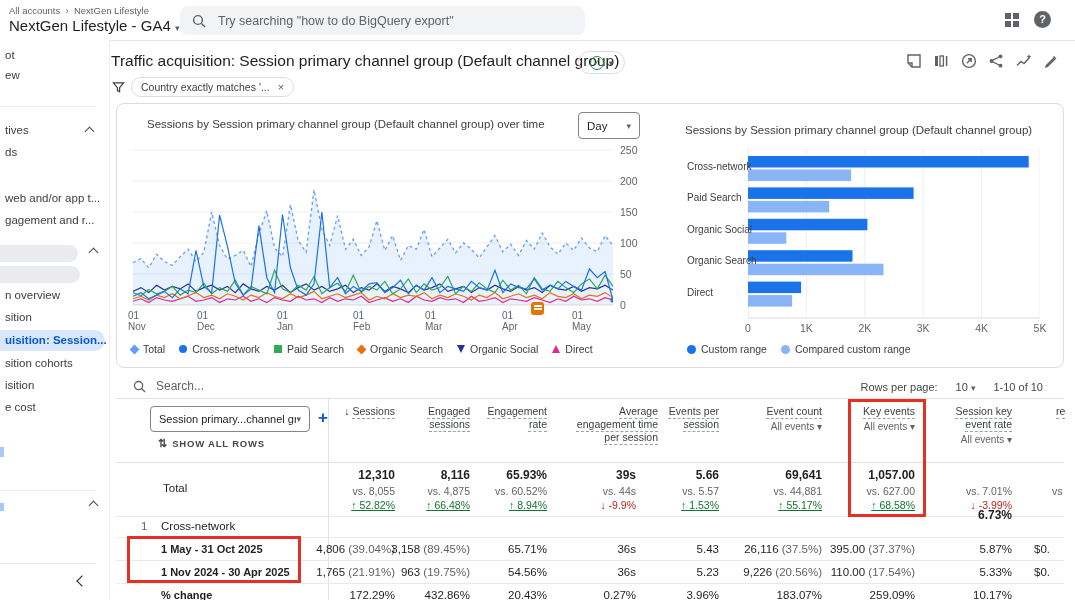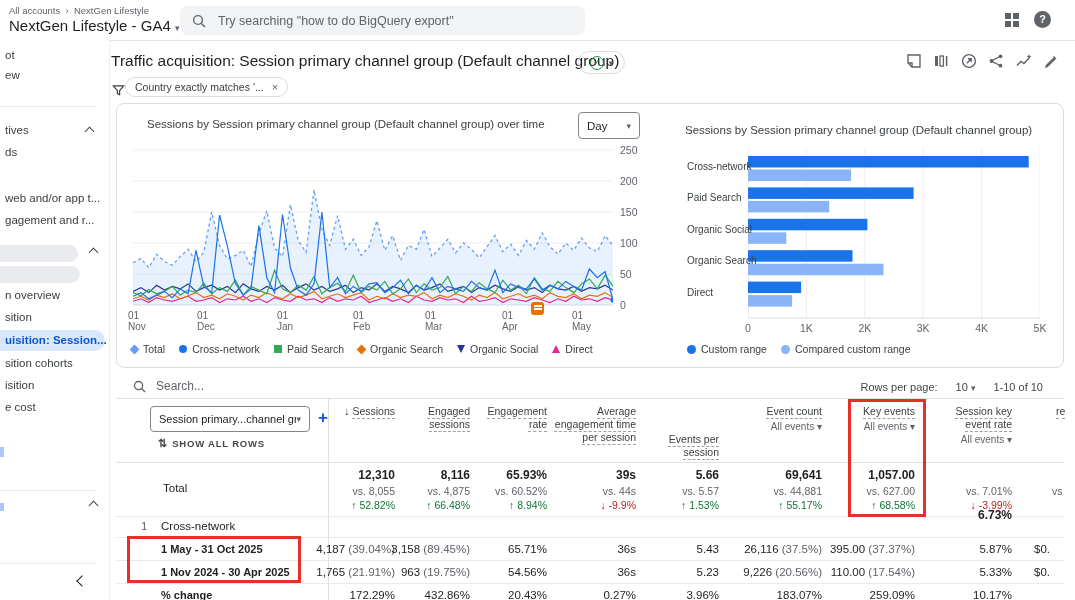--- a/index.html
+++ b/index.html
@@ -29,21 +29,21 @@
   .chev-up{transform:rotate(45deg);}
   .chev-left{transform:rotate(-45deg);}
   .gray-pill{position:absolute;left:0;background:#e9ebee;border-radius:0 9px 9px 0;height:17px;}
   .blue-frag{position:absolute;left:0;background:#a8c7fa;}
   
   #report-title{position:absolute;left:111px;top:52px;font-size:15.5px;color:#1f1f1f;}
   #title-badge{position:absolute;left:578px;top:51px;width:45px;height:21px;border:1px solid #dadce0;border-radius:12px;display:flex;align-items:center;justify-content:center;gap:5px;}
   .okcheck{width:12px;height:12px;border:1.4px solid #1e8e3e;border-radius:50%;color:#1e8e3e;font-size:8px;line-height:12px;text-align:center;font-weight:bold;}
   #rtoolbar{position:absolute;left:905px;top:52px;width:155px;display:flex;justify-content:space-between;}
   #rtoolbar .tb-ic{width:18px;height:18px;cursor:pointer;}
-  #filter-row{position:absolute;left:112px;top:77px;display:flex;align-items:flex-end;}
+  #filter-row{position:absolute;left:112px;top:77px;display:flex;align-items:center;gap:6px;}
   #filter-chip{height:18px;border:1px solid #dadce0;border-radius:10px;display:flex;align-items:center;gap:8px;padding:0 9px;font-size:10.5px;color:#3c4043;}
   #filter-chip .x{font-size:11px;color:#5f6368;}
   
   #chart-card{position:absolute;left:116px;top:103px;width:948px;height:265px;border:1px solid #dadce0;border-radius:8px;box-sizing:border-box;background:#fff;}
   .chart-title{position:absolute;font-size:11.5px;color:#3c4043;}
   #day-select{position:absolute;left:578px;top:112px;width:62px;height:27px;border:1px solid #80868b;border-radius:4px;box-sizing:border-box;font-size:11.5px;color:#1f1f1f;display:flex;align-items:center;justify-content:space-between;padding:0 8px;}
   .ytick{position:absolute;left:620px;font-size:10.5px;color:#5f6368;}
   .xlab{position:absolute;font-size:10px;color:#5f6368;line-height:11px;white-space:pre-line;}
   .xtick{position:absolute;font-size:10.5px;color:#5f6368;transform:translateX(-50%);}
   .bcat{position:absolute;left:687px;width:62px;font-size:10px;color:#3c4043;white-space:nowrap;}
@@ -67,21 +67,21 @@
   #dim-select{position:absolute;left:150px;top:406px;width:160px;height:26px;border:1px solid #80868b;border-radius:4px;box-sizing:border-box;font-size:11px;color:#1f1f1f;display:flex;align-items:center;justify-content:space-between;padding:0 8px;}
   #dim-add{position:absolute;left:318px;top:408px;font-size:17px;color:#0b57d0;font-weight:bold;}
   #show-all{position:absolute;left:158px;top:437px;font-size:9.5px;letter-spacing:.8px;color:#444746;font-weight:bold;display:flex;align-items:center;gap:5px;}
   .col-head{position:absolute;top:405px;font-size:10.5px;color:#3c4043;text-align:right;line-height:13px;}
   .hd-u{text-decoration:underline dashed;text-decoration-color:#9aa0a6;text-decoration-thickness:1px;text-underline-offset:3px;}
   .hd-sub{color:#5f6368;font-size:10px;margin-top:2px;}
   .row-label{position:absolute;font-size:11.5px;color:#1f1f1f;}
   .cell-val{position:absolute;text-align:right;font-size:12px;font-weight:bold;color:#1f1f1f;white-space:nowrap;}
   .cell-vs{position:absolute;text-align:right;font-size:10.5px;color:#5f6368;white-space:nowrap;}
   .cell-delta{position:absolute;text-align:right;font-size:10.5px;white-space:nowrap;}
-  .up{color:#137333;} .down{color:#c5221f;}
+  .up{color:#137333;text-decoration:underline;} .down{color:#c5221f;}
   .cell-row{position:absolute;text-align:right;font-size:11.5px;color:#1f1f1f;white-space:nowrap;}
   .share{color:#5f6368;}
   .redbox{position:absolute;border:3px solid #e53125;z-index:50;pointer-events:none;}
   svg{display:block;}
 </style>
 </head>
 <body>
 
 <div id="page">
 
@@ -343,22 +343,22 @@
     <div class="xtick" style="left: 981.6px; top: 322px;">4K</div>
     <div class="xtick" style="left: 1040px; top: 322px;">5K</div>
     <div class="bcat" style="top: 161px;">Cross-network</div>
     <div class="bcat" style="top: 192.4px;">Paid Search</div>
     <div class="bcat" style="top: 223.8px;">Organic Social</div>
     <div class="bcat" style="top: 255.2px;">Organic Search</div>
     <div class="bcat" style="top: 286.6px;">Direct</div>
     <div class="col-head" style="right: 680px; width: 60px;"><span>↓ </span><span class="hd-u">Sessions</span></div>
     <div class="col-head" style="right: 605px; width: 62px;"><span class="hd-u">Engaged sessions</span></div>
     <div class="col-head" style="right: 528px; width: 72px;"><span class="hd-u">Engagement rate</span></div>
-    <div class="col-head" style="right: 439px; width: 82px; margin-left: 7px;"><span class="hd-u">Average engagement time per session</span></div>
-    <div class="col-head" style="right: 356px; width: 52px; margin-top: 28px;"><span class="hd-u">Events per session</span></div>
+    <div class="col-head" style="right: 417px; width: 82px; margin-left: 7px;"><span class="hd-u">Average engagement time per session</span></div>
+    <div class="col-head" style="right: 356px; width: 52px;"><span class="hd-u">Events per session</span></div>
     <div class="col-head" style="right: 253px; width: 72px;"><span class="hd-u">Event count</span><div class="hd-sub">All events ▾</div></div>
     <div class="col-head" style="right: 160px; width: 72px;"><span class="hd-u">Key events</span><div class="hd-sub">All events ▾</div></div>
     <div class="col-head" style="right: 63px; width: 84px;"><span class="hd-u">Session key event rate</span><div class="hd-sub">All events ▾</div></div>
     <div class="col-head" style="left: 1056px; text-align: left;"><span class="hd-u">re</span></div>
     <div class="cell-val" style="right: 680px; top: 468px;">12,310</div>
     <div class="cell-vs" style="right: 680px; top: 485px;">vs. 8,055</div>
     <div class="cell-delta up" style="right: 680px; top: 499px;">↑ 52.82%</div>
     <div class="cell-val" style="right: 605px; top: 468px;">8,116</div>
     <div class="cell-vs" style="right: 605px; top: 485px;">vs. 4,875</div>
     <div class="cell-delta up" style="right: 605px; top: 499px;">↑ 66.48%</div>
@@ -374,21 +374,21 @@
     <div class="cell-val" style="right: 253px; top: 468px;">69,641</div>
     <div class="cell-vs" style="right: 253px; top: 485px;">vs. 44,881</div>
     <div class="cell-delta up" style="right: 253px; top: 499px;">↑ 55.17%</div>
     <div class="cell-val" style="right: 160px; top: 468px;">1,057.00</div>
     <div class="cell-vs" style="right: 160px; top: 485px;">vs. 627.00</div>
     <div class="cell-delta up" style="right: 160px; top: 499px;">↑ 68.58%</div>
     <div class="cell-val" style="right: 63px; top: 468px; margin-top: 40px;">6.73%</div>
     <div class="cell-vs" style="right: 63px; top: 485px;">vs. 7.01%</div>
     <div class="cell-delta down" style="right: 63px; top: 499px;">↓ -3.99%</div>
     <div class="cell-vs" style="left: 1052px; top: 485px; text-align: left;">vs</div>
-    <div class="cell-row" style="right: 680px; top: 543px;"><span>4,187</span><span class="share"> (39.04%)</span></div>
+    <div class="cell-row" style="right: 680px; top: 543px;"><span>4,806</span><span class="share"> (39.04%)</span></div>
     <div class="cell-row" style="right: 605px; top: 543px;"><span>3,158</span><span class="share"> (89.45%)</span></div>
     <div class="cell-row" style="right: 528px; top: 543px;"><span>65.71%</span></div>
     <div class="cell-row" style="right: 439px; top: 543px;"><span>36s</span></div>
     <div class="cell-row" style="right: 356px; top: 543px;"><span>5.43</span></div>
     <div class="cell-row" style="right: 253px; top: 543px;"><span>26,116</span><span class="share"> (37.5%)</span></div>
     <div class="cell-row" style="right: 160px; top: 543px;"><span>395.00</span><span class="share"> (37.37%)</span></div>
     <div class="cell-row" style="right: 63px; top: 543px;"><span>5.87%</span></div>
     <div class="cell-row" style="left: 1034px; top: 543px; text-align: left;">$0.</div>
     <div class="cell-row" style="right: 680px; top: 566px;"><span>1,765</span><span class="share"> (21.91%)</span></div>
     <div class="cell-row" style="right: 605px; top: 566px;"><span>963</span><span class="share"> (19.75%)</span></div>

